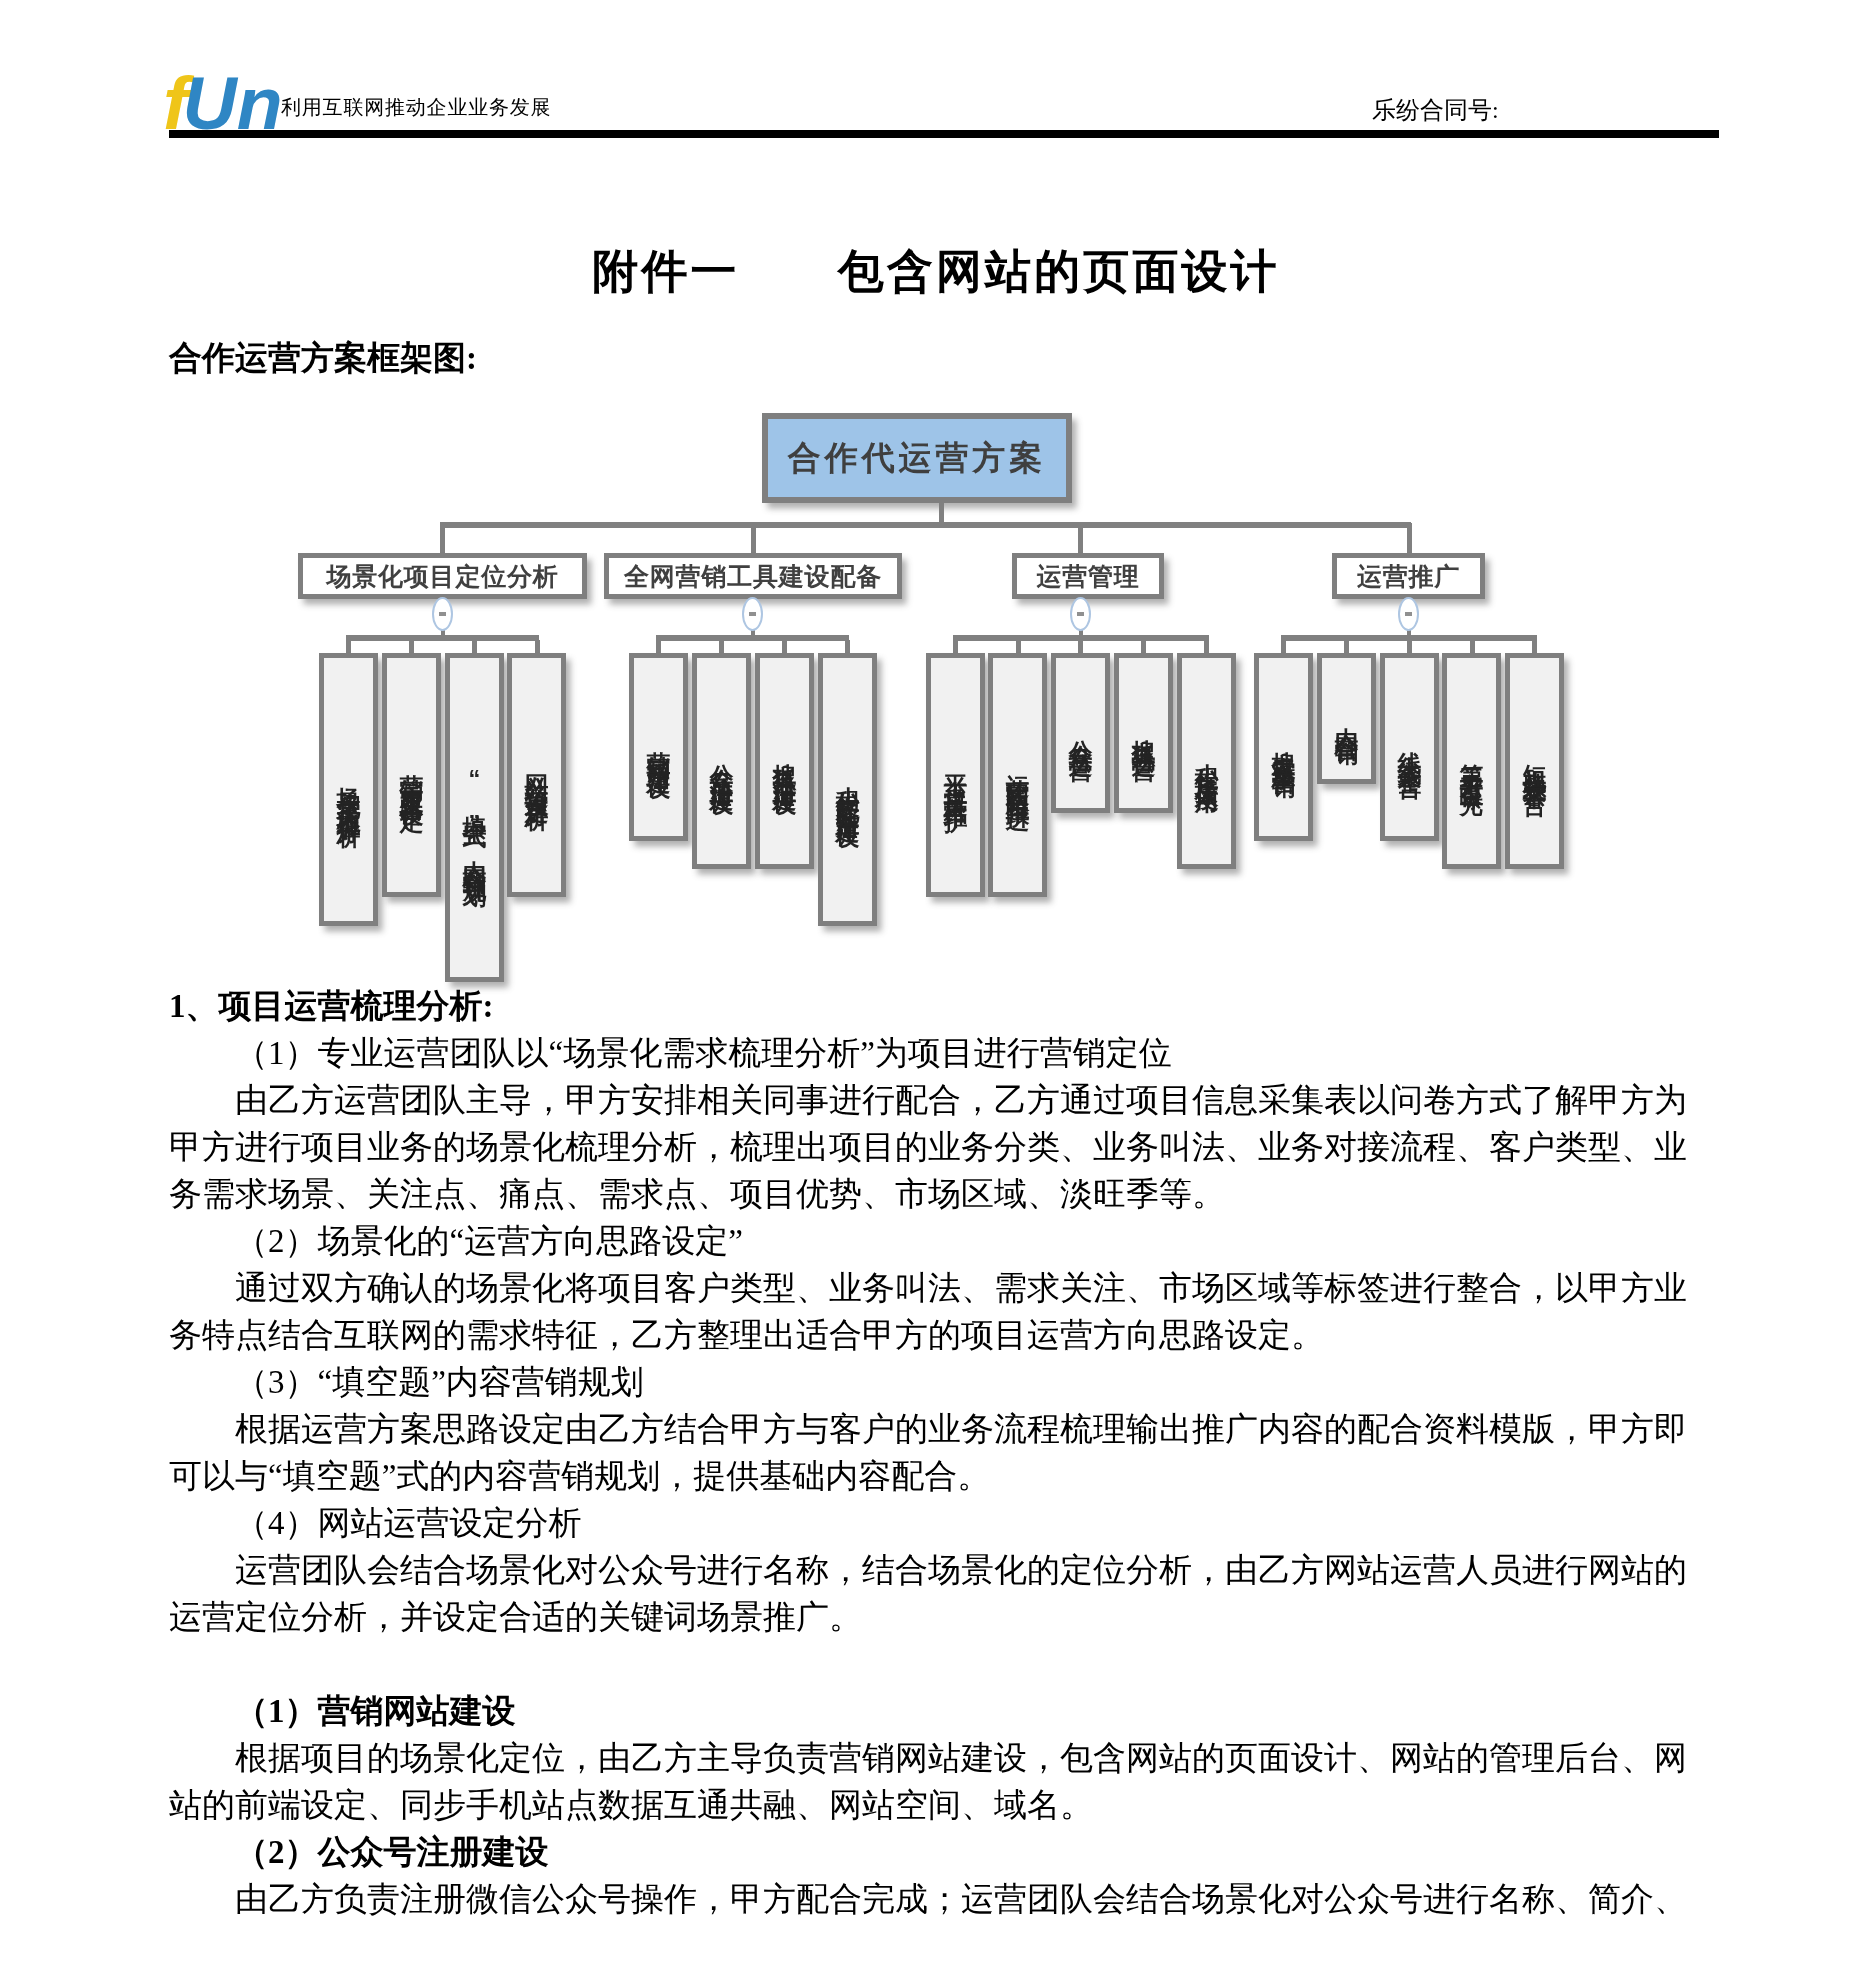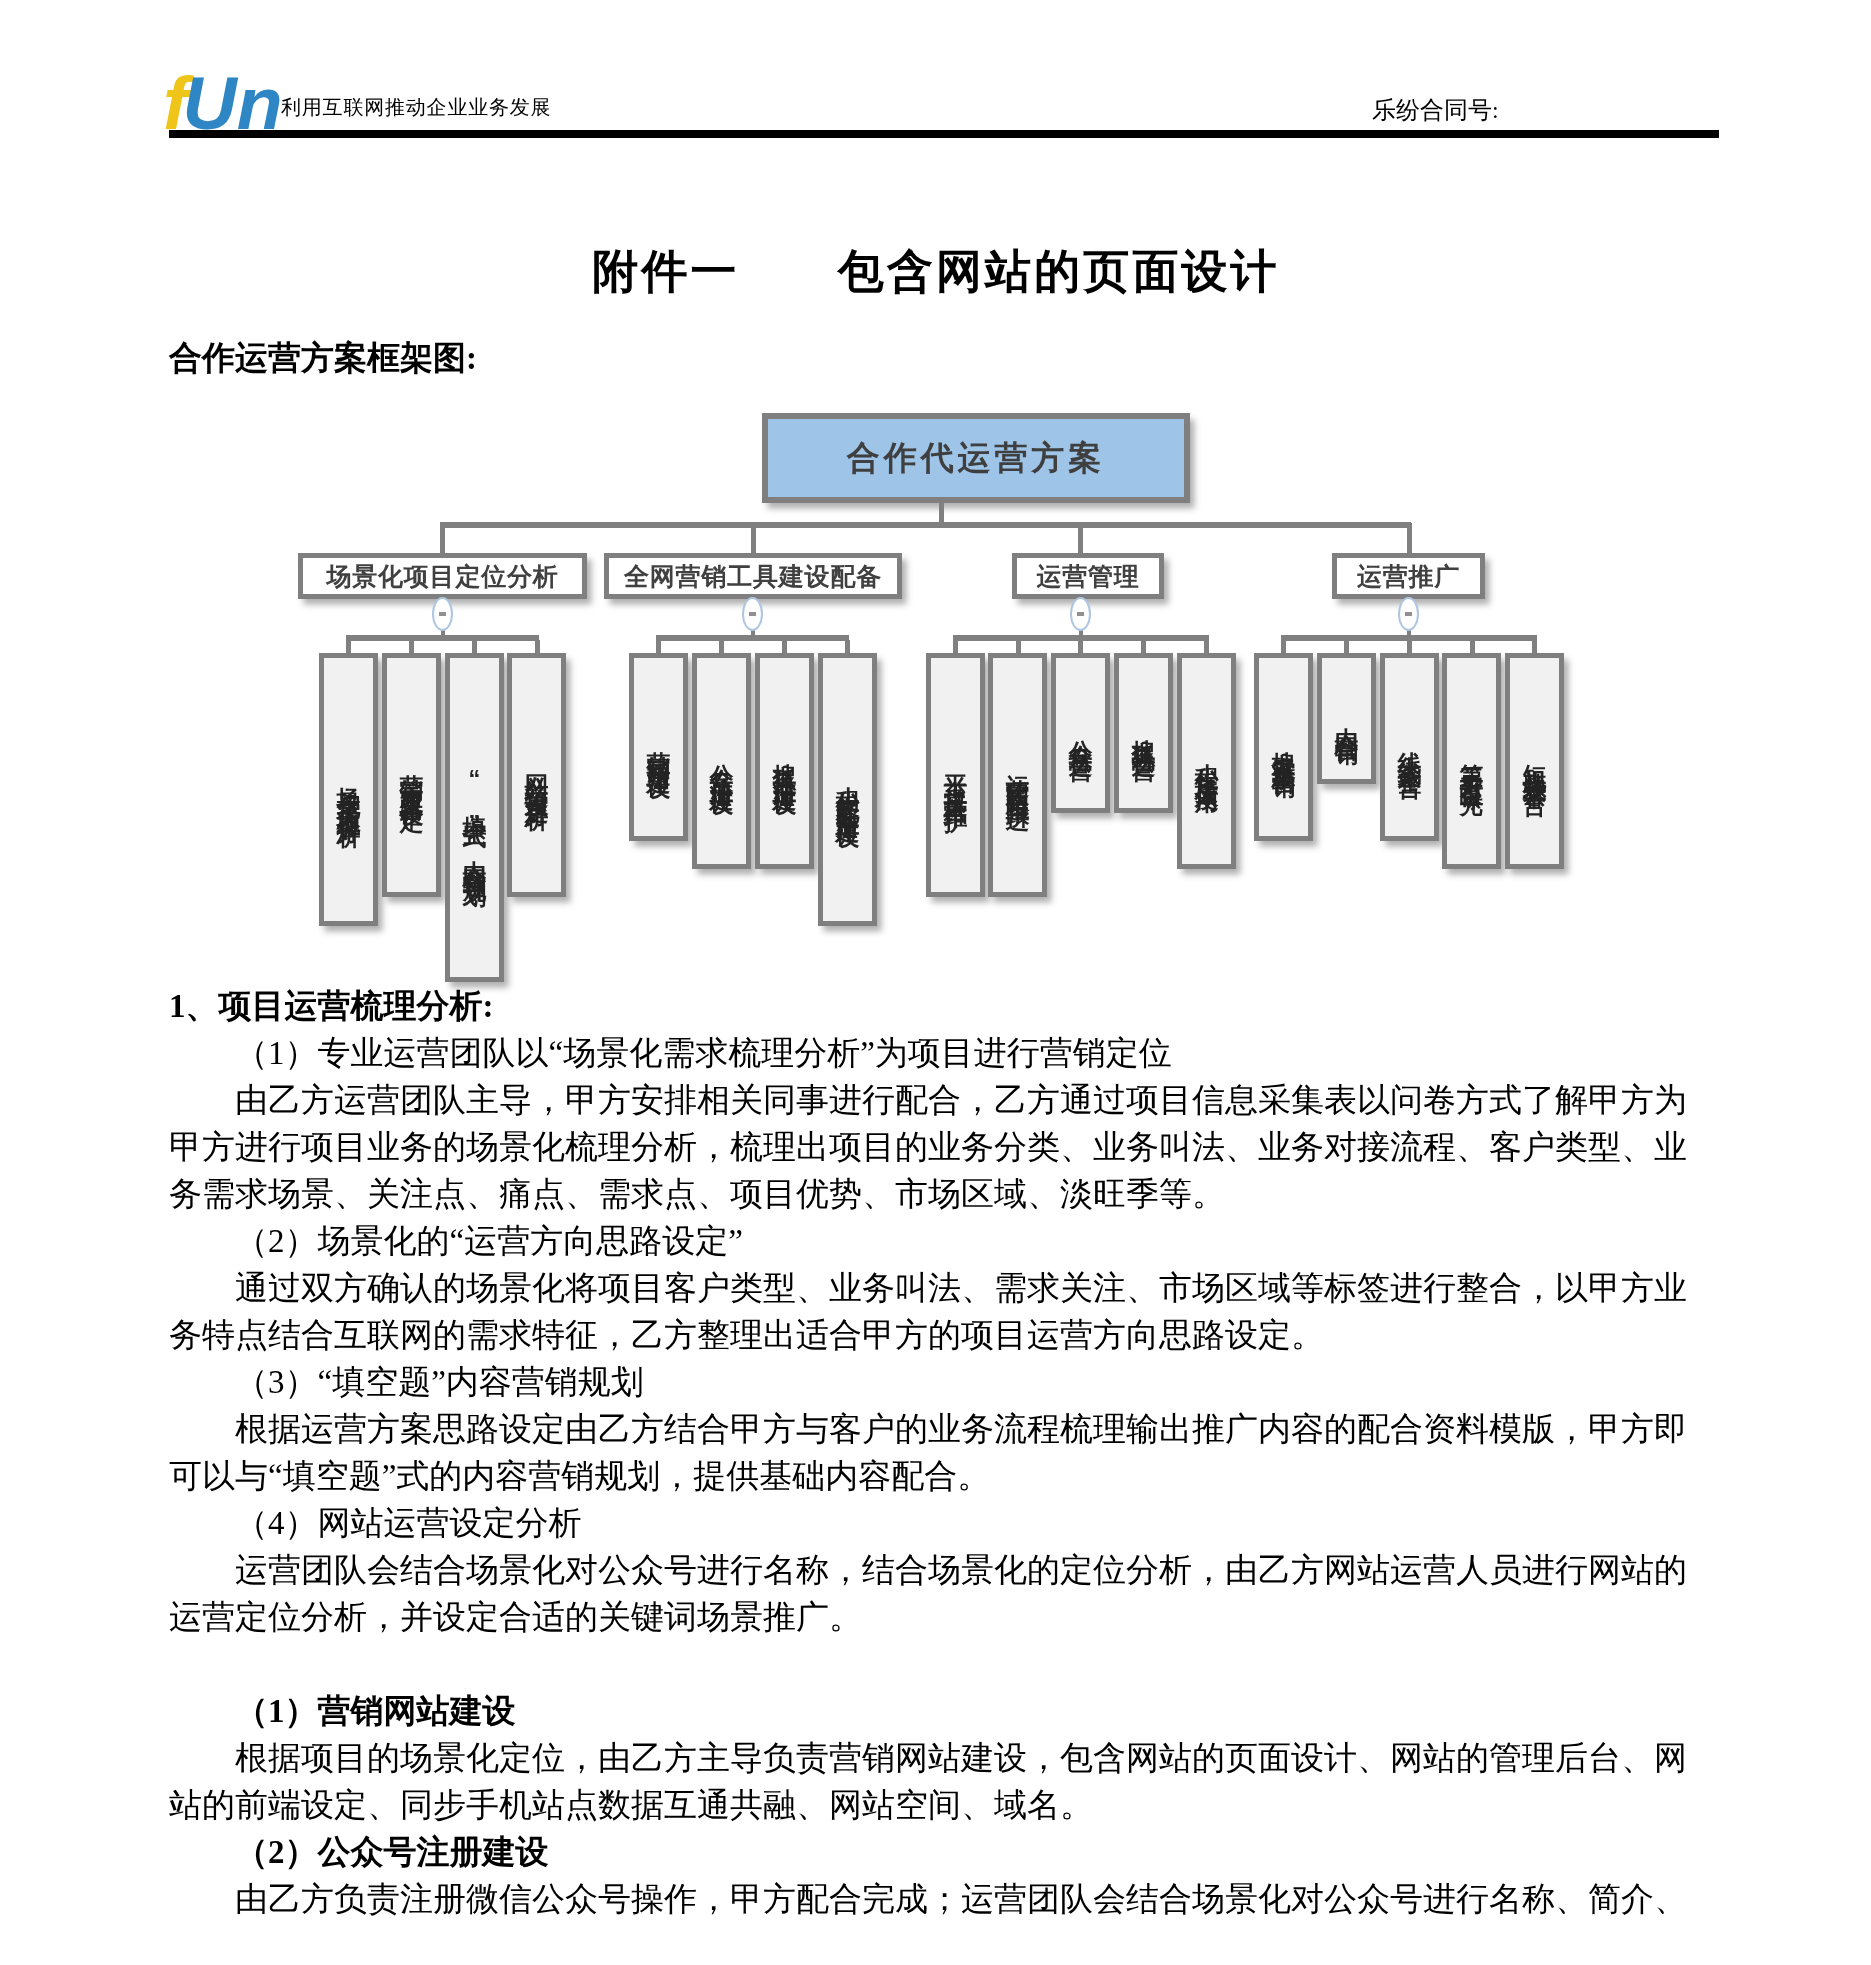--- a/index.html
+++ b/index.html
@@ -19,21 +19,21 @@
          font-family:"Liberation Sans","DejaVu Sans",sans-serif;
          font-size:46px;font-weight:bold;letter-spacing:3.1px;}
   .framework{position:absolute;left:169px;top:336px;font-size:33px;font-weight:bold;}
 
   
   .chart{position:absolute;left:0;top:413px;width:1872px;height:578px;}
   .cbox{position:absolute;box-sizing:border-box;border:5.5px solid #7F7F7F;background:#fff;
         display:flex;align-items:center;justify-content:center;
         font-family:"Liberation Sans","DejaVu Sans",sans-serif;font-weight:bold;
         box-shadow:4.7px 5.5px 6.3px rgba(80,80,80,0.45);}
-  .root-box{left:762px;top:0;width:428px;height:90px;border-width:6.3px;
+  .root-box{left:762px;top:0;width:310px;height:90px;border-width:6.3px;
             background:#9EC4E8;font-size:33px;color:#3F3F3F;letter-spacing:3.9px;}
   .l2-box{top:140px;height:46px;font-size:25px;color:#404040;letter-spacing:0.8px;white-space:nowrap;}
   .col-box{background:#F1F1F1;color:#232323;}
   .col-text{writing-mode:vertical-rl;text-orientation:upright;
             font-size:23.6px;letter-spacing:4.7px;font-weight:bold;}
   .cline{position:absolute;background:#808080;}
   .ellipse{position:absolute;width:21px;height:34px;box-sizing:border-box;border:2.4px solid #AEC6E2;
            border-radius:50%;background:#fff;display:flex;align-items:center;justify-content:center;z-index:2;}
   .ellipse .dash{width:7.9px;height:3.1px;background:#909090;}
 

